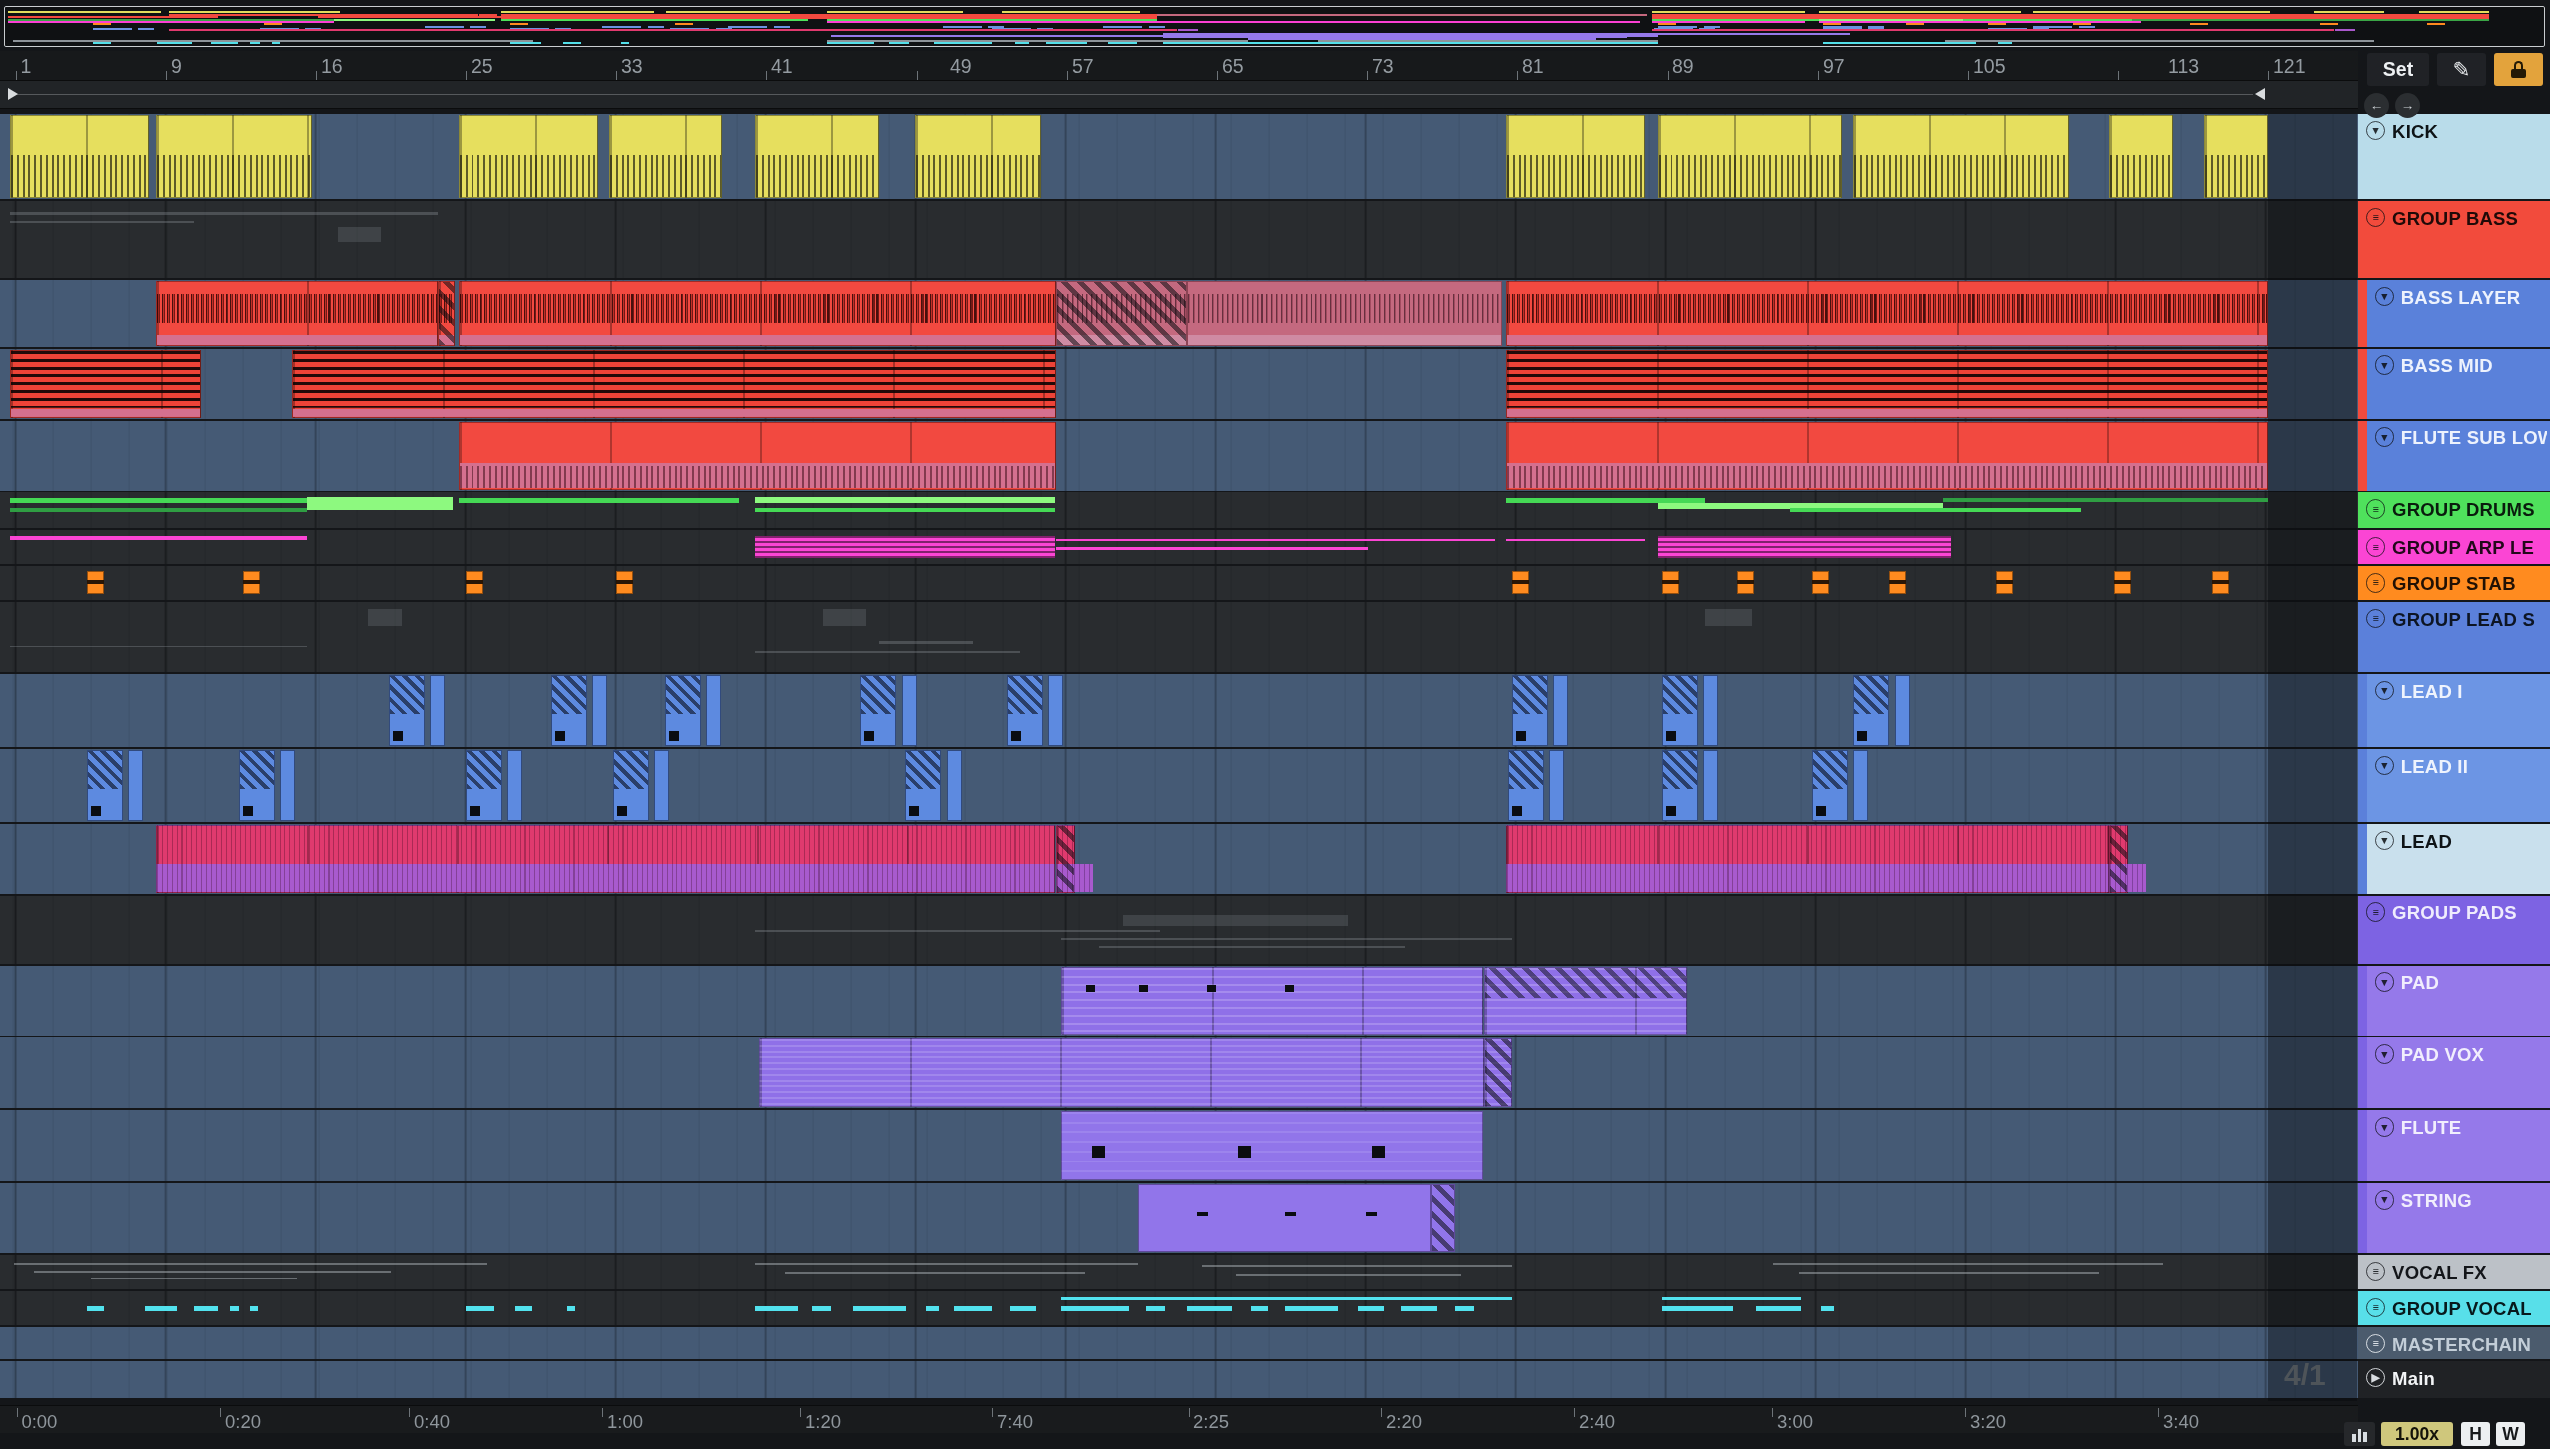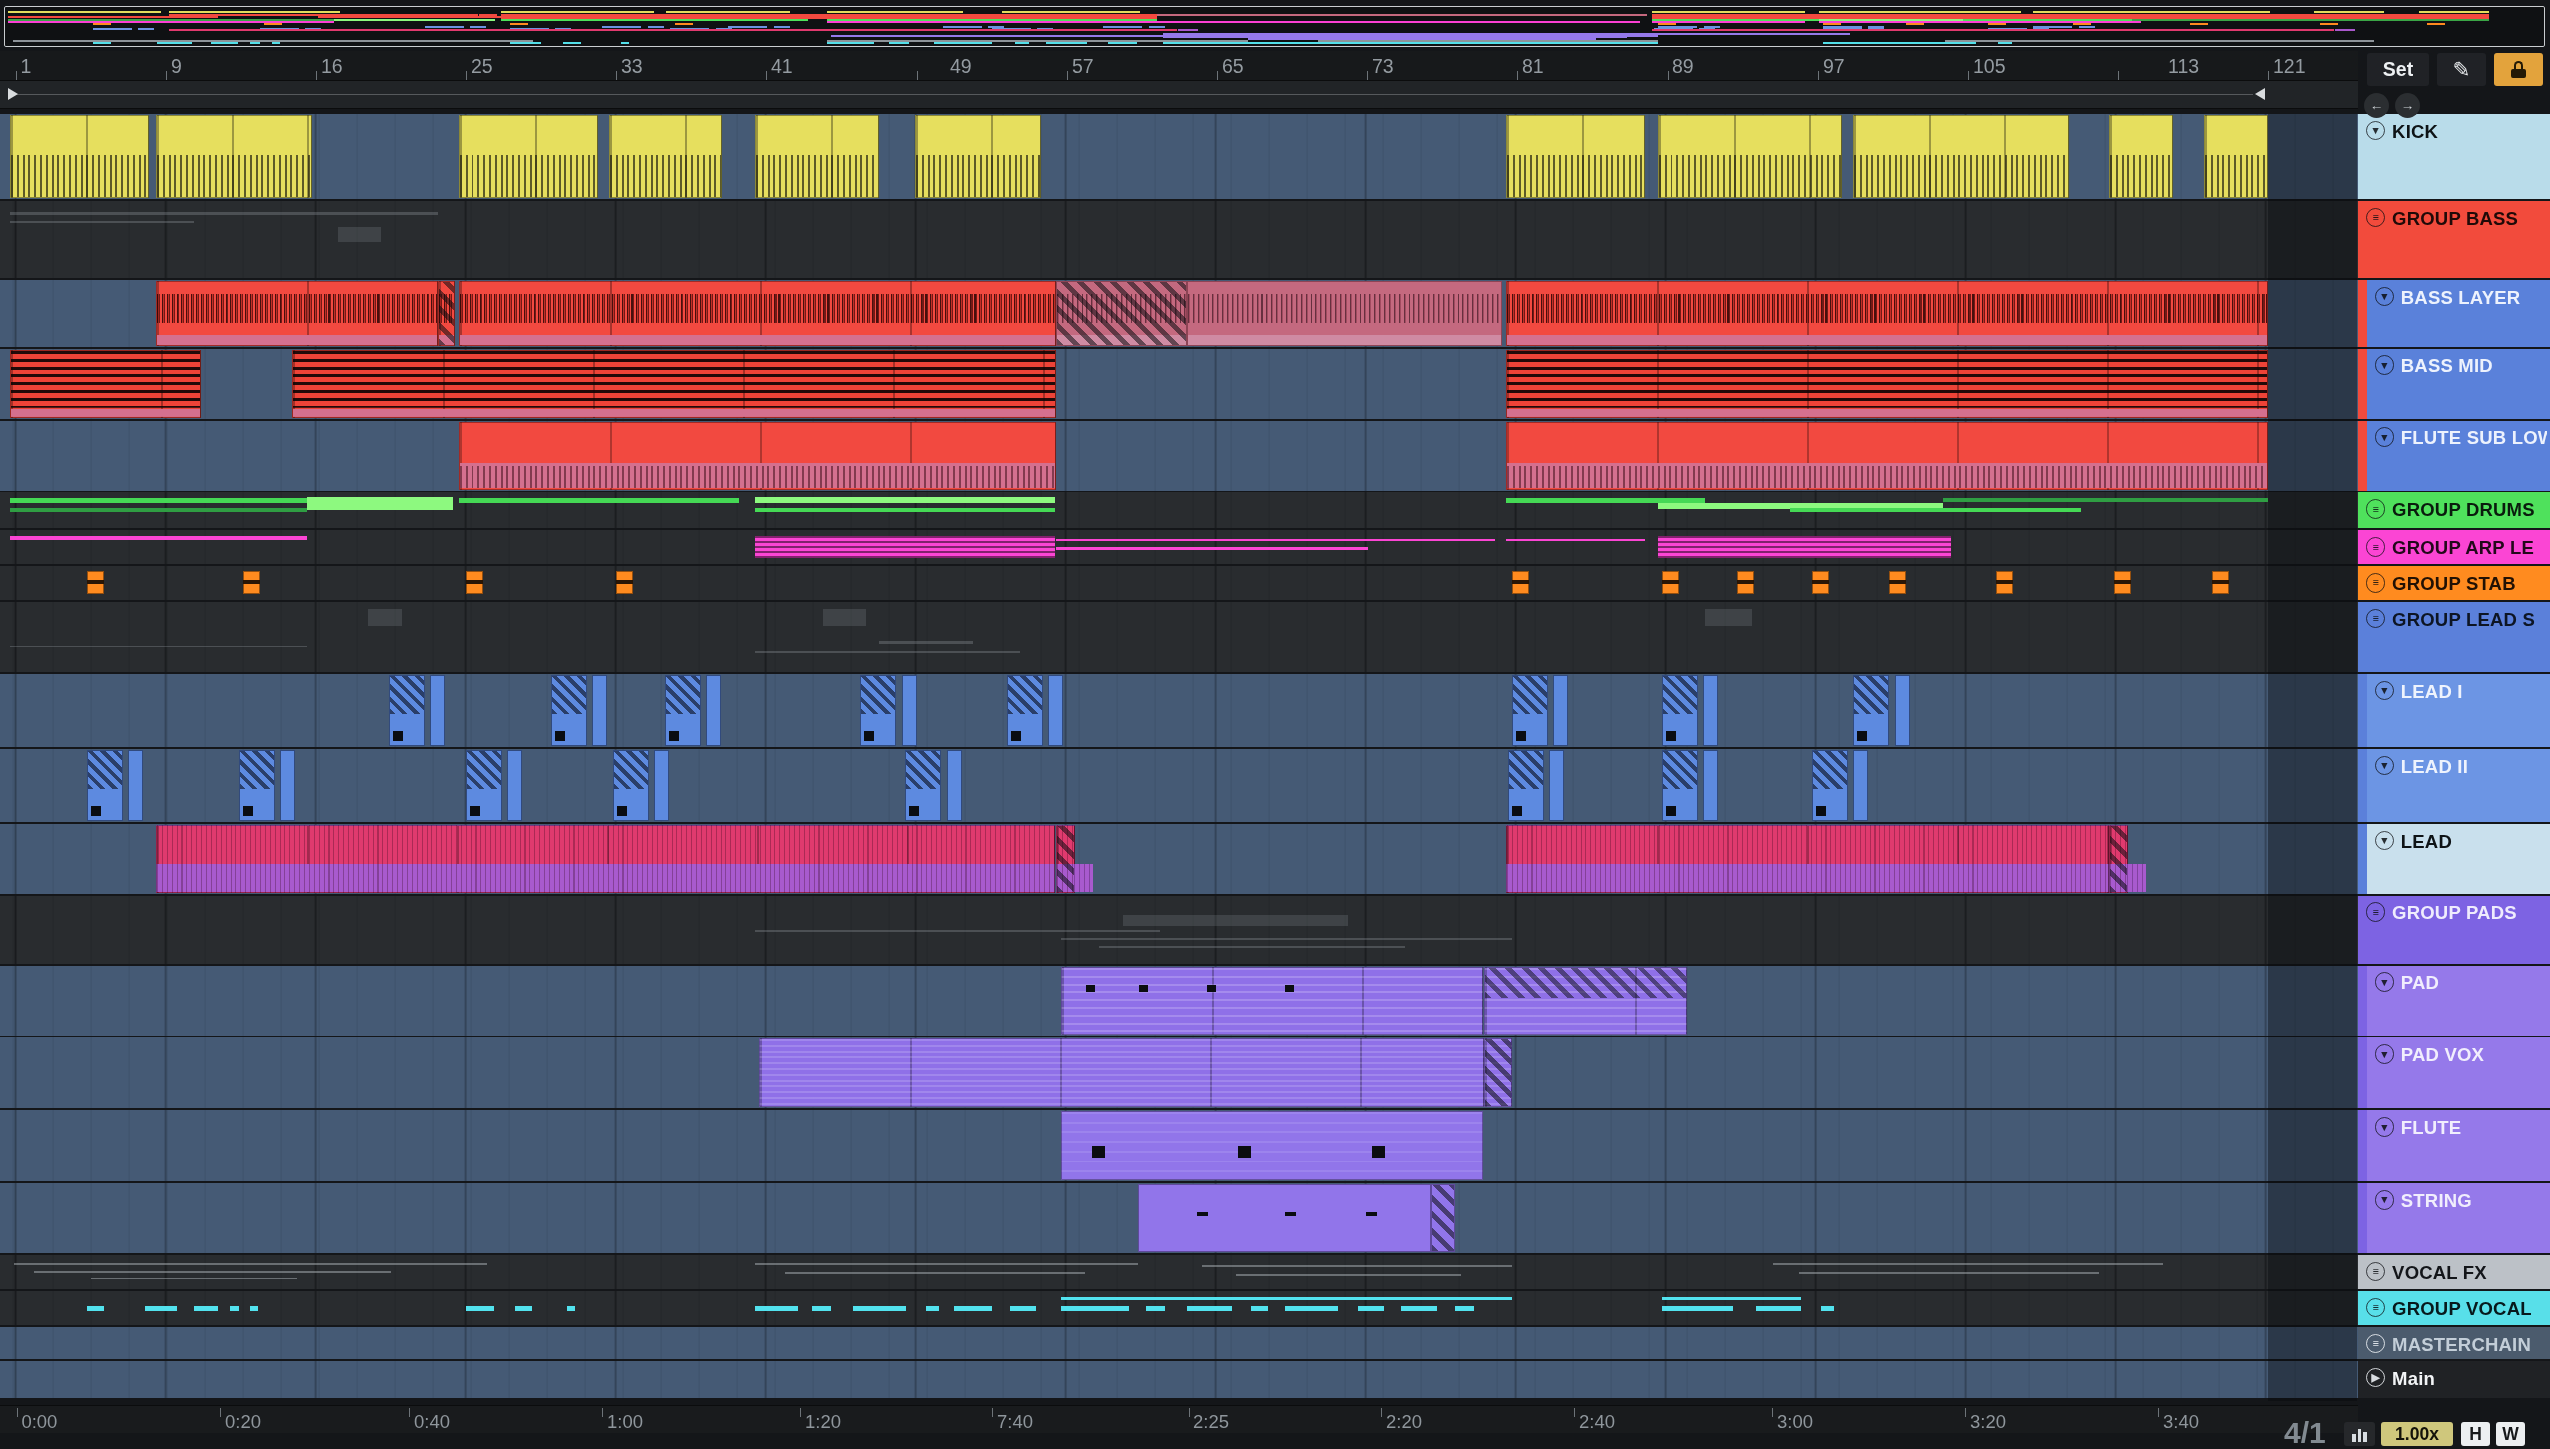--- a/index.html
+++ b/index.html
@@ -78,21 +78,21 @@
   .lock{position:relative;width:15.6px;height:16.5px;display:block}
   .lock .sh{position:absolute;top:0;left:2.9px;width:9.7px;height:8.8px;border:2.9px solid #241a06;border-bottom:none;border-radius:5.8px 5.8px 0 0;box-sizing:border-box}
   .lock .bd{position:absolute;bottom:0;left:0;width:15.6px;height:8.8px;background:#241a06;border-radius:1.9px}
   .ctrl-back{left:2364px;top:93px;width:25px;height:25px;border-radius:50%;background:#2b2e31;color:#cdd2d6;font-size:13.6px}
   .ctrl-fwd{left:2395px;top:93px;width:25px;height:25px;border-radius:50%;background:#2b2e31;color:#cdd2d6;font-size:13.6px}
 
   
   .timebar{position:absolute;left:0;top:1405px;width:2358px;height:27px;background:#191b1d;border-top:1px solid #0b0c0d}
   .ttick{position:absolute;top:1.9px;width:1px;height:8.8px;background:#6d7378}
   .tlab{position:absolute;top:4.9px;color:#8f969c;font-size:18.5px}
-  .sig41{position:absolute;left:2284px;top:1416px;color:#828a91;font-size:30px;font-weight:bold}
+  .sig41{position:absolute;left:2284px;top:1358px;color:#828a91;font-size:30px;font-weight:bold}
   .badge{position:absolute;top:1422px;height:24px;display:flex;align-items:center;justify-content:center;border-radius:2.9px;font-weight:bold;font-size:17.5px;box-sizing:border-box}
   .badge-meter{left:2344px;width:31px;background:#26282b;align-items:flex-end;padding:3.9px 5.8px;gap:1.9px}
   .badge-meter i{display:block;width:3.9px;background:#d8dde1}
   .badge-meter i:nth-child(1){height:7.8px}.badge-meter i:nth-child(2){height:13.6px}.badge-meter i:nth-child(3){height:9.7px}
   .badge-speed{left:2381px;width:72px;background:#cfc77c;color:#14130a}
   .badge-h{left:2461px;width:29px;background:#eceff1;color:#17191b}
   .badge-w{left:2496px;width:29px;background:#eceff1;color:#17191b}
 </style>
 </head>
 <body>

